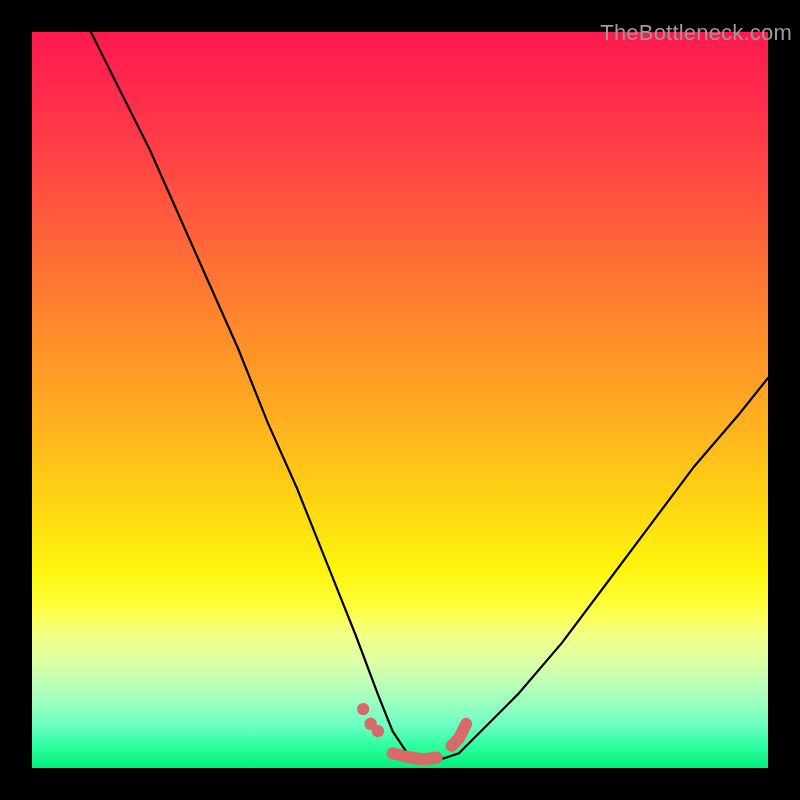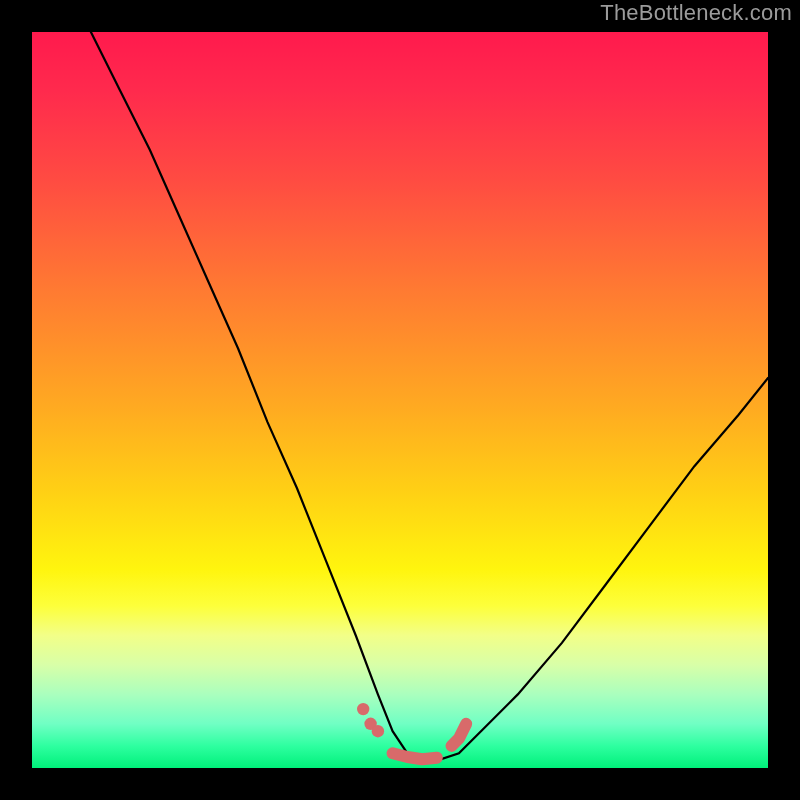--- a/index.html
+++ b/index.html
@@ -59,21 +59,21 @@
   }
   .marker-path {
     fill: none;
     stroke: #d86a6a;
     stroke-width: 12;
     stroke-linecap: round;
     stroke-linejoin: round;
   }
   .watermark {
     position: absolute;
-    top: 0;
+    top: 20px;
     right: 8px;
     color: #9b9b9b;
     font-size: 22px;
     letter-spacing: 0.2px;
     user-select: none;
   }
 </style>
 </head>
 <body>
 

